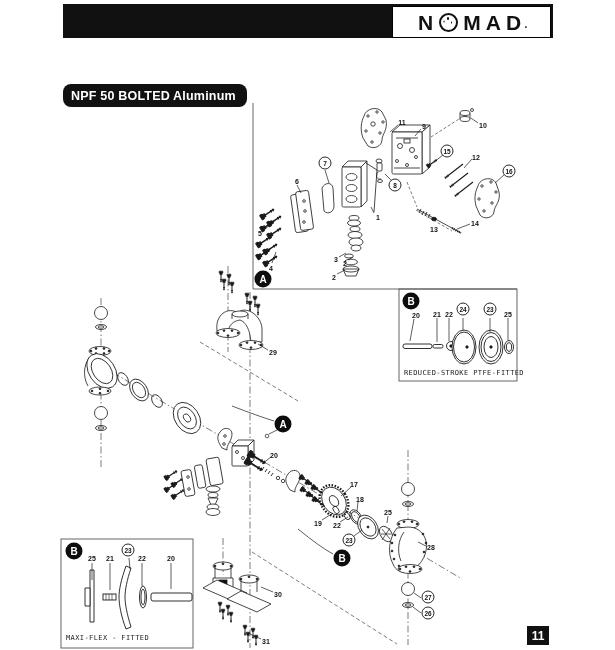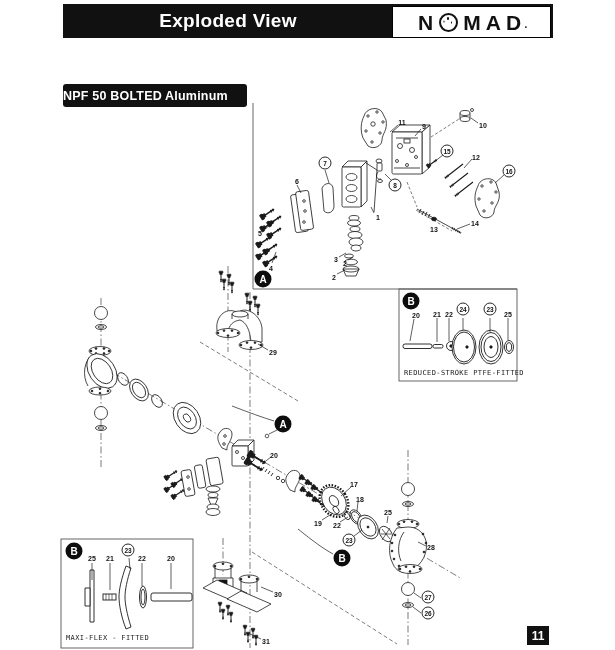--- a/index.html
+++ b/index.html
@@ -16,37 +16,36 @@
   .brand .letter{font-weight:bold;font-size:21px;color:#111;margin:0 2.5px;line-height:1;}
   .brand .globe-o{display:inline-block;position:relative;width:15px;height:15px;
         border:2.5px solid #111;border-radius:50%;margin:0 3px;}
   .brand .globe-o::after{content:"";position:absolute;width:2.5px;height:2.5px;background:#111;
         border-radius:50%;top:2.5px;left:6px;
         box-shadow:-4px 3px 0 -0.5px #111,3.5px 4px 0 -0.5px #111;}
   .brand .brand-dot{font-weight:bold;font-size:10px;color:#111;align-self:flex-end;
         margin-left:1px;margin-bottom:3px;}
   
   .model-label{position:absolute;left:63px;top:84px;width:184px;height:23px;background:#111;
-        border-radius:3px;color:#fff;font-weight:bold;font-size:12.5px;display:flex;
-        align-items:center;box-sizing:border-box;letter-spacing:.2px;}
+        border-radius:8px;color:#fff;font-weight:bold;font-size:12.5px;display:flex;
+        align-items:center;padding-left:8px;box-sizing:border-box;letter-spacing:.2px;}
   
   .page-num{position:absolute;left:527px;top:626px;width:22px;height:19px;background:#111;
         color:#fff;font-weight:bold;font-size:12px;display:flex;align-items:center;
         justify-content:center;}
   svg{position:absolute;left:0;top:0;}
   svg text{font-family:"Liberation Sans",sans-serif;}
   .caption{font-family:"DejaVu Sans Mono",monospace;font-size:7px;fill:#222;letter-spacing:.4px;}
 </style>
 </head>
 <body>
 
 <div class="page">
 
   <div class="banner">
-    <div class="banner-title">Exploded View</div>
     <div class="brand-box">
       <div class="brand">
           <span class="letter">N</span>
           <span class="globe-o"></span>
           <span class="letter">M</span>
           <span class="letter">A</span>
           <span class="letter">D</span>
           <span class="brand-dot">.</span>
         </div>
     </div>

